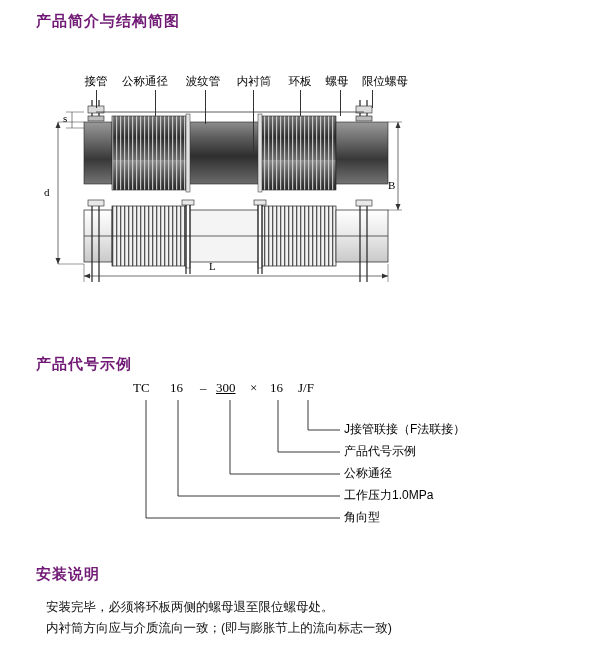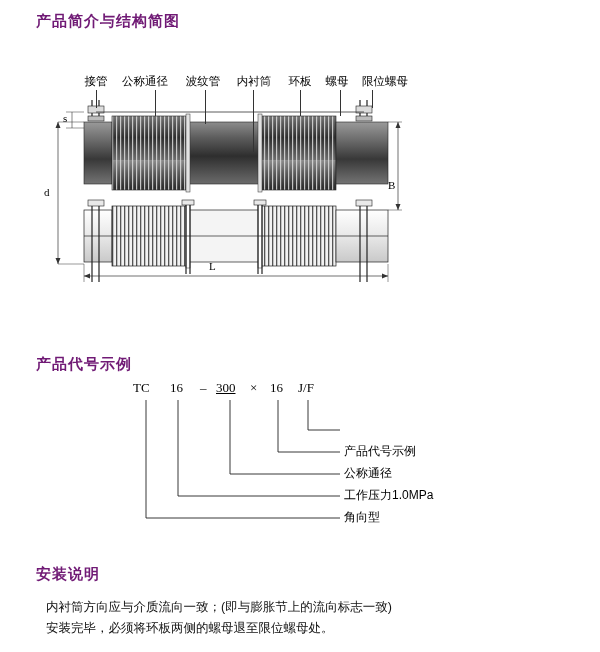--- a/index.html
+++ b/index.html
@@ -236,22 +236,23 @@
   </svg>
 
   <div class="code-token" style="left:133px; top:2px;">TC</div>
   <div class="code-token" style="left:170px; top:2px;">16</div>
   <div class="code-token" style="left:200px; top:2px;">–</div>
   <div class="code-token" style="left:216px; top:2px;text-decoration:underline;">300</div>
   <div class="code-token" style="left:250px; top:2px;">×</div>
   <div class="code-token" style="left:270px; top:2px;">16</div>
   <div class="code-token" style="left:298px; top:2px;">J/F</div>
 
+  <div class="code-desc" style="left:344px; top:43px;">J接管联接（F法联接）</div>
   <div class="code-desc" style="left:344px; top:65px;">产品代号示例</div>
   <div class="code-desc" style="left:344px; top:87px;text-align:right;">公称通径</div>
   <div class="code-desc" style="left:344px; top:109px;">工作压力1.0MPa</div>
   <div class="code-desc" style="left:344px; top:131px;">角向型</div>
 </div>
 
 <div class="notes">
+  <span class="note-line">安装完毕，必须将环板两侧的螺母退至限位螺母处。</span>
   <span class="note-line">内衬筒方向应与介质流向一致；(即与膨胀节上的流向标志一致)</span>
-  <span class="note-line">安装完毕，必须将环板两侧的螺母退至限位螺母处。</span>
 </div>
 
 </body></html>

